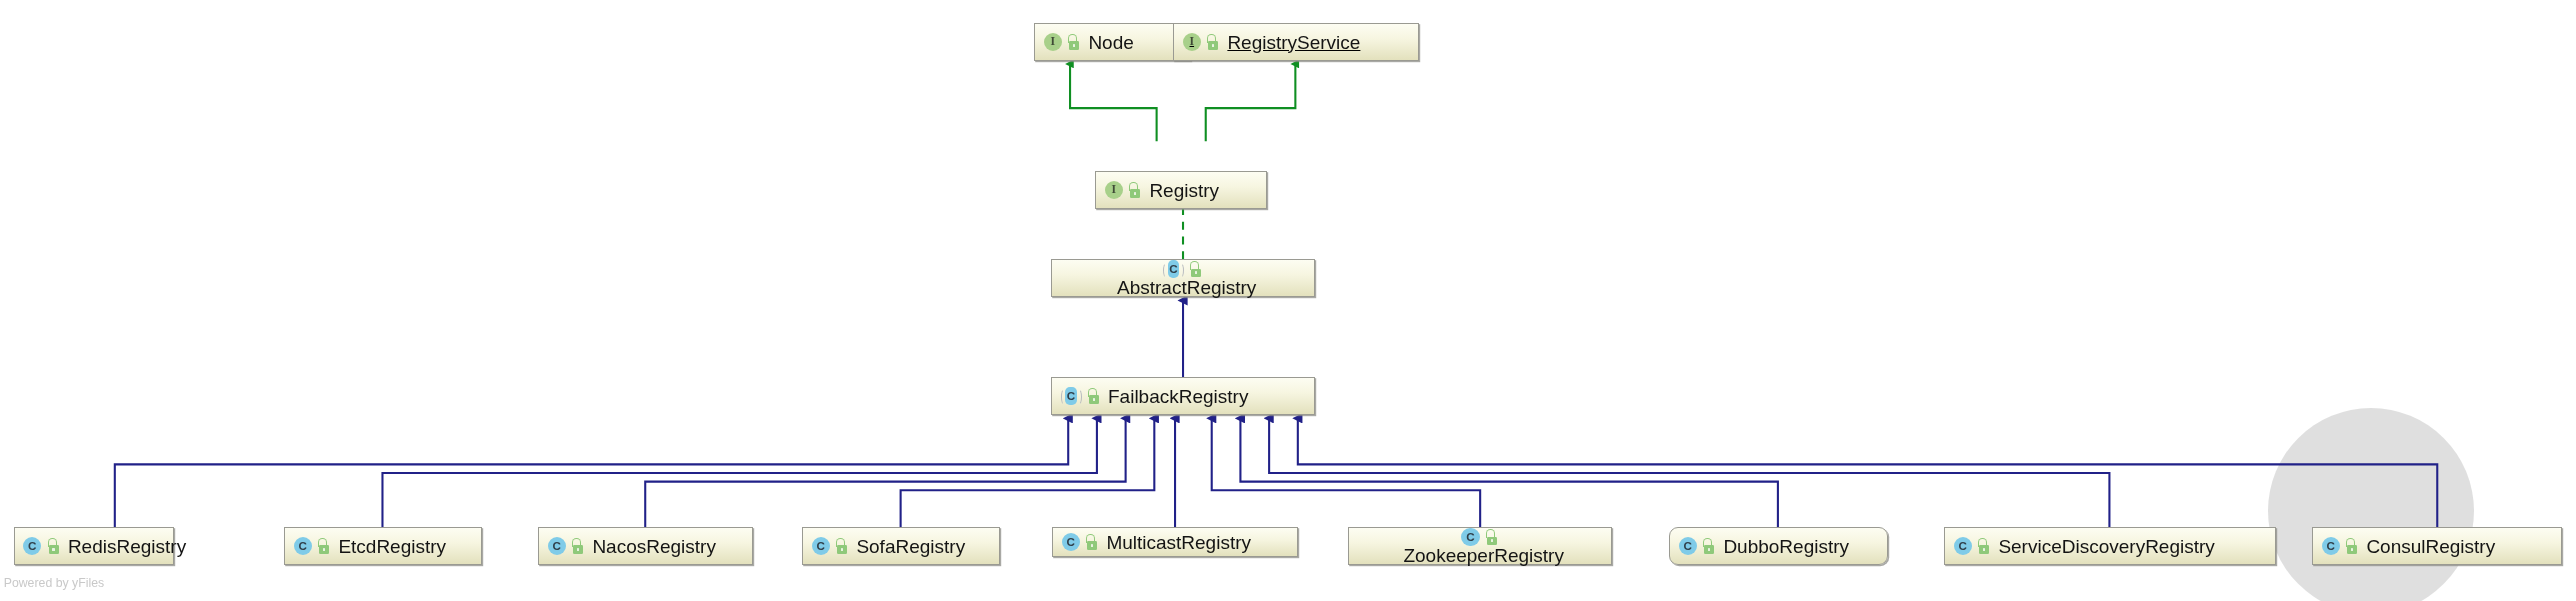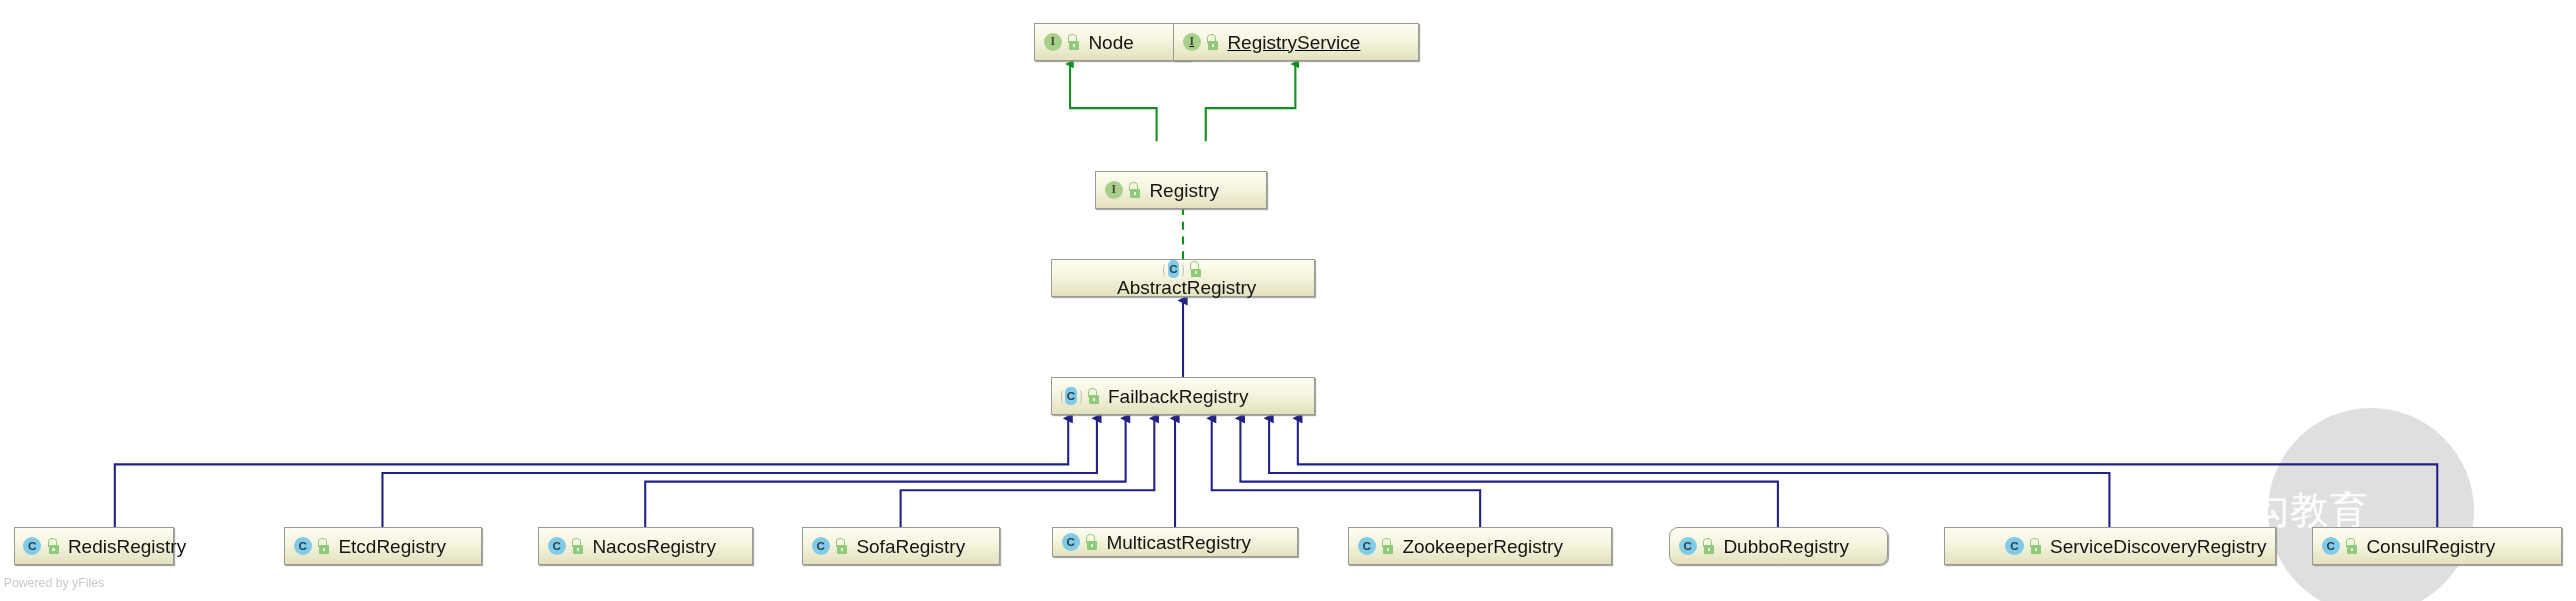--- a/index.html
+++ b/index.html
@@ -99,21 +99,20 @@
     border:1.8px solid #8fc97a;border-bottom:none;
     border-radius:4.3px 4.3px 0 0;
   }
 </style>
 </head>
 <body>
 
 <div id="canvas">
 
   <div class="wm-circle" style="left: 2268px; top: 408px; height: 206px; width: 206px;"></div>
-  <div class="wm-text" style="left: 2173px; top: 485px; font-size: 38px;">@拉勾教育</div>
 
   <svg id="edges" viewBox="0 0 4196 980" preserveAspectRatio="none">
     <defs>
       <marker id="arw-green" markerWidth="16" markerHeight="16" refX="7.2" refY="8" orient="auto" markerUnits="userSpaceOnUse">
         <path d="M7.2,0 L14.4,14 L0,14 Z" fill="#0f8f22"></path>
       </marker>
       <marker id="arw-blue" markerWidth="18" markerHeight="18" refX="8.4" refY="9" orient="auto" markerUnits="userSpaceOnUse">
         <path d="M8.4,0 L16.8,16.5 L0,16.5 Z" fill="#212188"></path>
       </marker>
     </defs>
@@ -239,41 +238,41 @@
       <div class="node" style="left: 1052px; top: 527px; width: 246px; height: 30px;">
         <span class="icons">
           <span class="ico-class"></span>
           <span class="ico-lock">
             <span class="shackle"></span>
             <span class="body"></span>
           </span>
         </span>
         <span class="label">MulticastRegistry</span>
       </div>
-      <div class="node" style="left: 1348px; top: 527px; width: 264px; height: 38px;">
+      <div class="node" style="left: 1348px; top: 527px; width: 264px; height: 38px; flex-direction: column;">
         <span class="icons">
           <span class="ico-class"></span>
           <span class="ico-lock">
             <span class="shackle"></span>
             <span class="body"></span>
           </span>
         </span>
         <span class="label">ZookeeperRegistry</span>
       </div>
       <div class="node" style="left: 1669px; top: 527px; width: 219px; height: 38px; border-radius: 9px;">
         <span class="icons">
           <span class="ico-class"></span>
           <span class="ico-lock">
             <span class="shackle"></span>
             <span class="body"></span>
           </span>
         </span>
         <span class="label">DubboRegistry</span>
       </div>
-      <div class="node" style="left: 1944px; top: 527px; width: 332px; height: 38px; justify-content: flex-end;">
+      <div class="node" style="left: 1944px; top: 527px; width: 332px; height: 38px;">
         <span class="icons">
           <span class="ico-class"></span>
           <span class="ico-lock">
             <span class="shackle"></span>
             <span class="body"></span>
           </span>
         </span>
         <span class="label">ServiceDiscoveryRegistry</span>
       </div>
       <div class="node" style="left: 2312px; top: 527px; width: 250px; height: 38px;">

